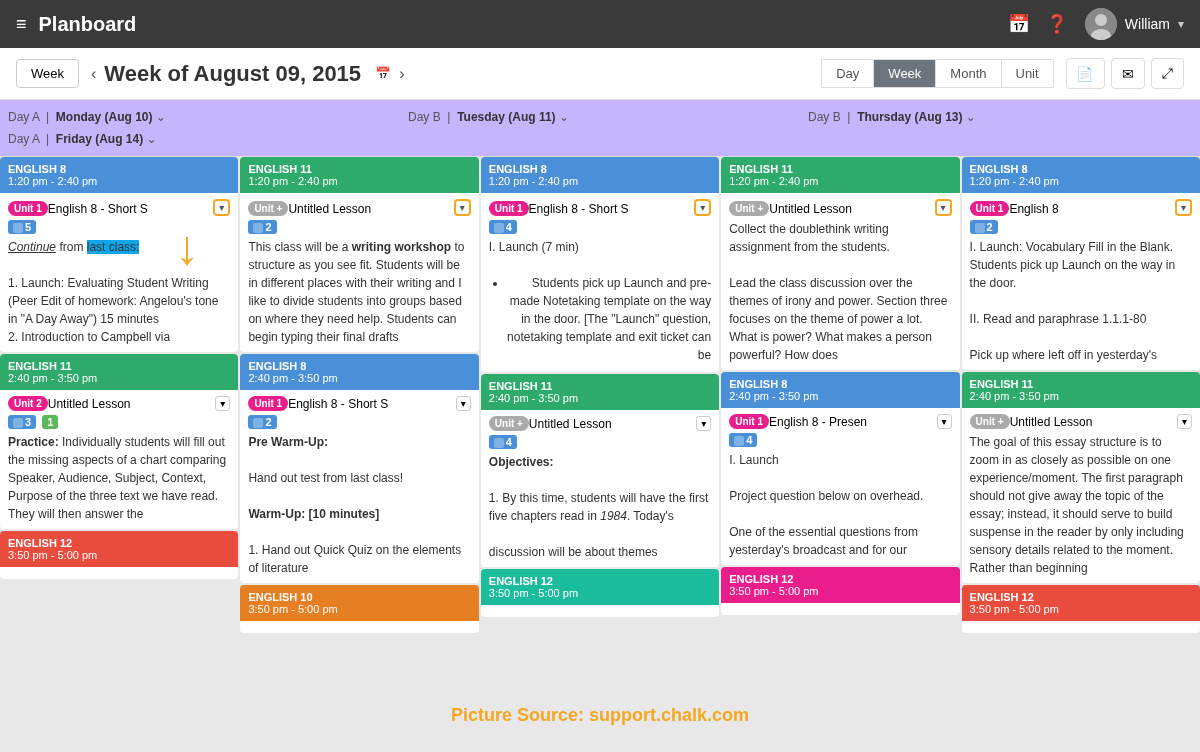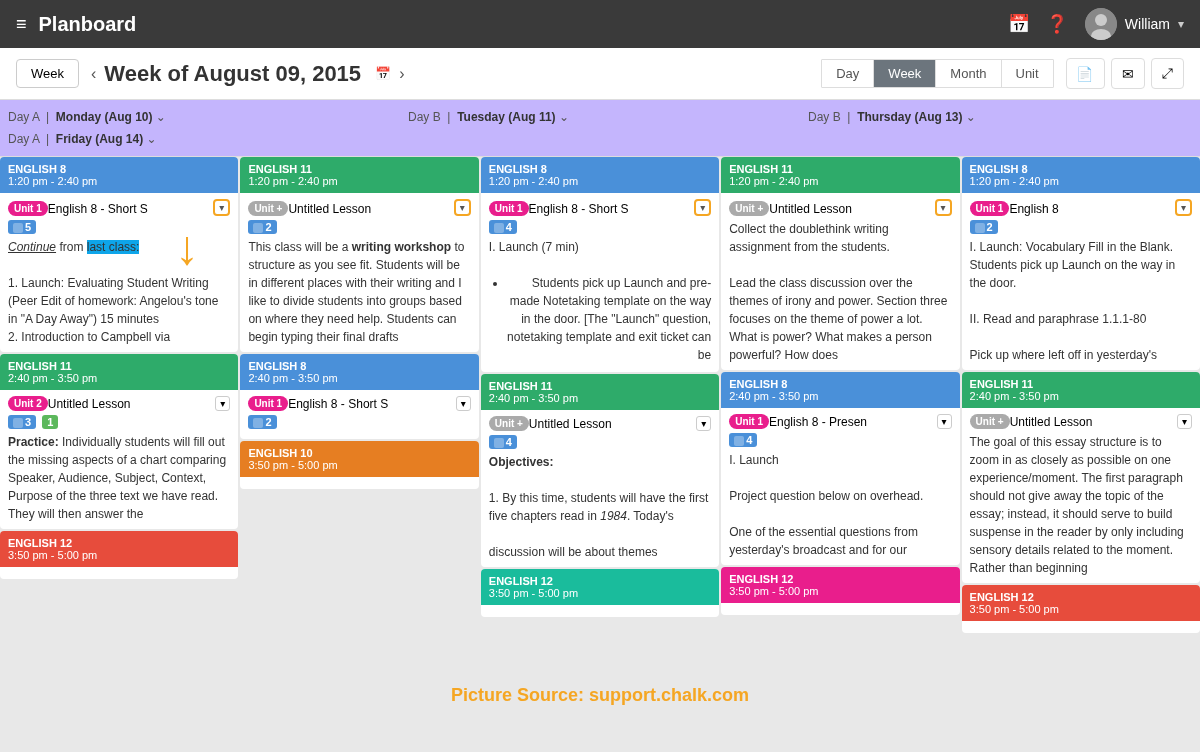--- a/index.html
+++ b/index.html
@@ -89,21 +89,21 @@
       left: 175px;
       top: 120px;
       font-size: 48px;
       color: #f5a623;
       z-index: 100;
       pointer-events: none;
     }
 
     .picture-source {
       position: fixed;
-      bottom: 46px;
+      bottom: 26px;
       left: 50%;
       transform: translateX(-50%);
       color: #f5a623;
       font-size: 18px;
       font-weight: 700;
       z-index: 200;
       pointer-events: none;
     }
 
     .calendar-outer { position: relative; }
@@ -228,20 +228,21 @@
               <div class="lesson-unit-row">
                 <span class="unit-badge" style="background: rgb(233, 30, 140);">Unit 1</span>
                 <span class="lesson-name">English 8 - Short S</span>
                 <button style="border: 1px solid rgb(204, 204, 204); background: rgb(255, 255, 255); border-radius: 3px; padding: 1px 4px; cursor: pointer; font-size: 10px;">▾</button>
               </div>
               <div class="count-badge-row" style="display: flex; gap: 6px; margin-bottom: 4px;">
                 <span class="count-badge"><svg width="10" height="10" style="margin-right:2px;vertical-align:middle">
                     <rect width="10" height="10" fill="white" opacity="0.3" rx="2"></rect>
                   </svg>2</span>
               </div>
+              <div class="lesson-content"><span class="bold">Pre Warm-Up:</span><br><br>Hand out test from last class!<br><br><span class="bold">Warm-Up: [10 minutes]</span><br><br>1. Hand out Quick Quiz on the elements of literature</div>
             </div>
           </div>
           <div class="lesson-card">
             <div class="lesson-header" style="background: rgb(230, 126, 34);"><span>ENGLISH 10</span><br><span class="time">3:50 pm - 5:00 pm</span></div>
             <div class="lesson-body"></div>
           </div>
         </div>
         <div class="day-col">
           <div class="lesson-card">
             <div class="lesson-header" style="background: rgb(74, 144, 217);"><span>ENGLISH 8</span><br><span class="time">1:20 pm - 2:40 pm</span></div>

